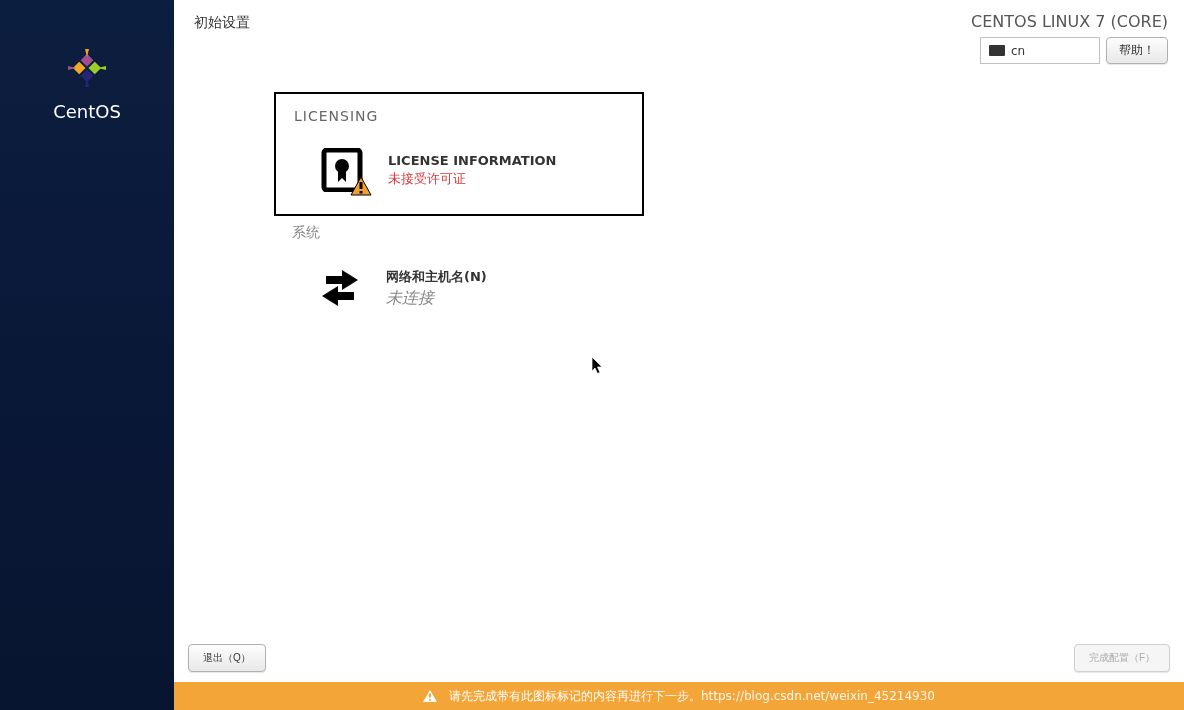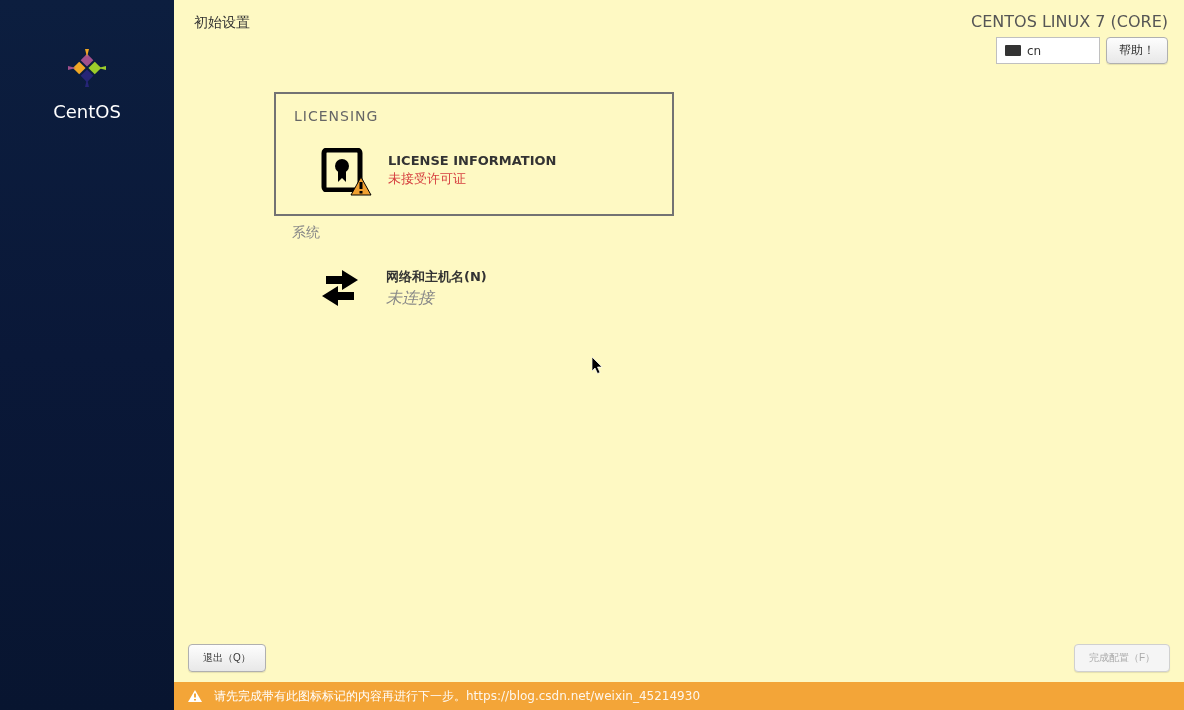--- a/index.html
+++ b/index.html
@@ -40,21 +40,21 @@
       font-size: 18px;
       font-weight: normal;
     }
 
     .main-panel {
       position: absolute;
       left: 174px;
       top: 0;
       width: 1010px;
       height: 710px;
-      background: #fef9c3;
+      background: #ffffff;
     }
 
     .header {
       padding: 12px 16px 4px 20px;
       display: flex;
       justify-content: space-between;
       align-items: flex-start;
     }
 
     .header-title {
@@ -79,21 +79,21 @@
       justify-content: flex-end;
     }
 
     .keyboard-indicator {
       background: white;
       border: 1px solid #c0c0c0;
       padding: 4px 8px;
       display: flex;
       align-items: center;
       gap: 6px;
-      width: 104px;
+      width: 120px;
       font-size: 12px;
       color: #333;
     }
 
     .kbd-icon {
       width: 16px;
       height: 11px;
       background: #333;
       position: relative;
       border-radius: 1px;
@@ -108,23 +108,23 @@
       color: #333;
       cursor: pointer;
       box-shadow: 0 1px 1px rgba(0,0,0,0.1);
     }
 
     .content-area {
       padding: 24px 20px 0 100px;
     }
 
     .section-licensing {
-      border: 2px solid #737373;
+      border: 2px solid #000000;
       padding: 14px 18px 20px;
-      width: 400px;
+      width: 370px;
       margin-bottom: 8px;
     }
 
     .section-title {
       font-size: 14px;
       color: #666;
       letter-spacing: 1px;
       margin-bottom: 22px;
     }
 
@@ -221,21 +221,21 @@
       bottom: 0;
       left: 174px;
       width: 1010px;
       height: 28px;
       background: #f3a538;
       display: flex;
       align-items: center;
       padding: 0 14px;
       color: white;
       font-size: 12px;
-      justify-content: flex-start;
+      justify-content: center;
     }
 
     .warning-left {
       display: flex;
       align-items: center;
       gap: 12px;
     }
 
     .warn-triangle {
       width: 14px;

